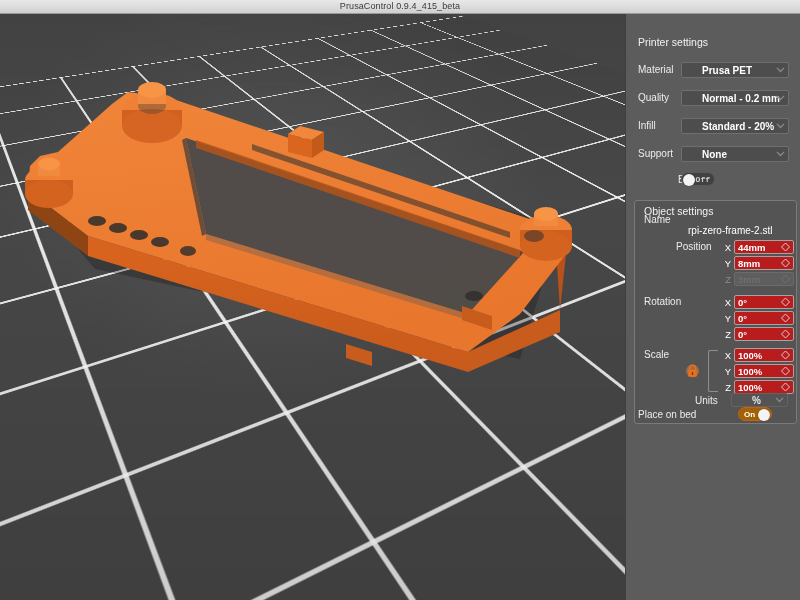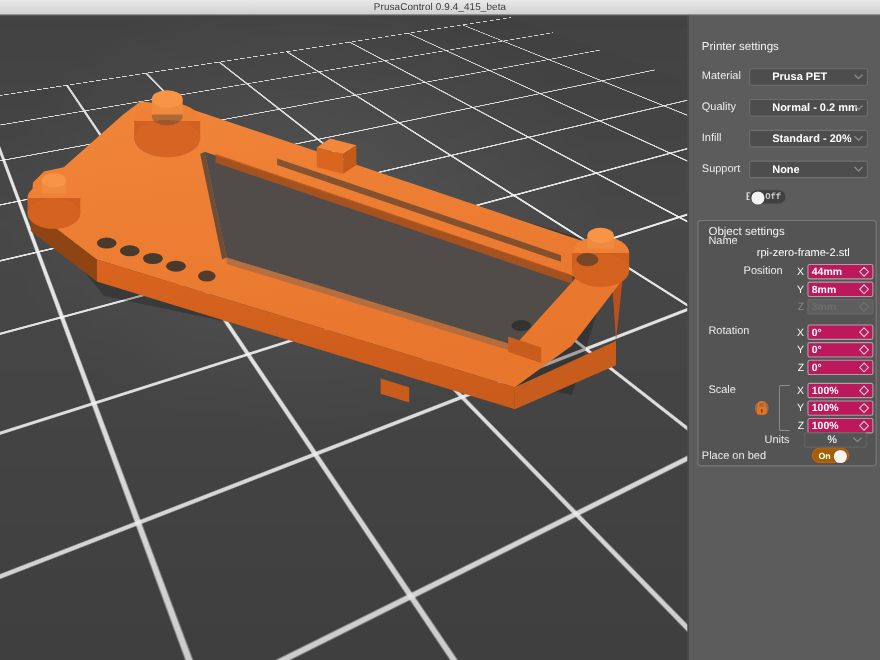--- a/index.html
+++ b/index.html
@@ -70,21 +70,21 @@
   .combo.disabled { color: #6a6a6a; border-color: #636363; background: #545454; }
   .combo .cval { white-space: nowrap; overflow: hidden; text-overflow: clip; font-weight: bold; }
   .combo .chev {
     position: absolute; right: 3px; top: 50%; margin-top: -3px;
     width: 9px; height: 6px;
   }
   .combo .chev svg { display: block; }
 
   
   .spin {
-    position: relative; height: 14px; background: #be185d;
+    position: relative; height: 14px; background: #b91c1c;
     border: 1px solid #a4a4a4; border-radius: 2px;
     display: flex; align-items: center; padding-left: 3px;
     font-size: 9.5px; color: #ffffff; font-weight: bold; overflow: hidden;
   }
   .spin.disabled { background: #5e5e5e; border-color: #6b6b6b; color: #6e6e6e; }
   .spin .sarrows { position: absolute; right: 2px; top: 50%; margin-top: -5px; width: 11px; height: 10px; }
 
   .axis { width: 9px; text-align: right; font-size: 9.5px; color: #ffffff; margin-right: 3px; }
   .axis.disabled { color: #8c8c8c; }
 

